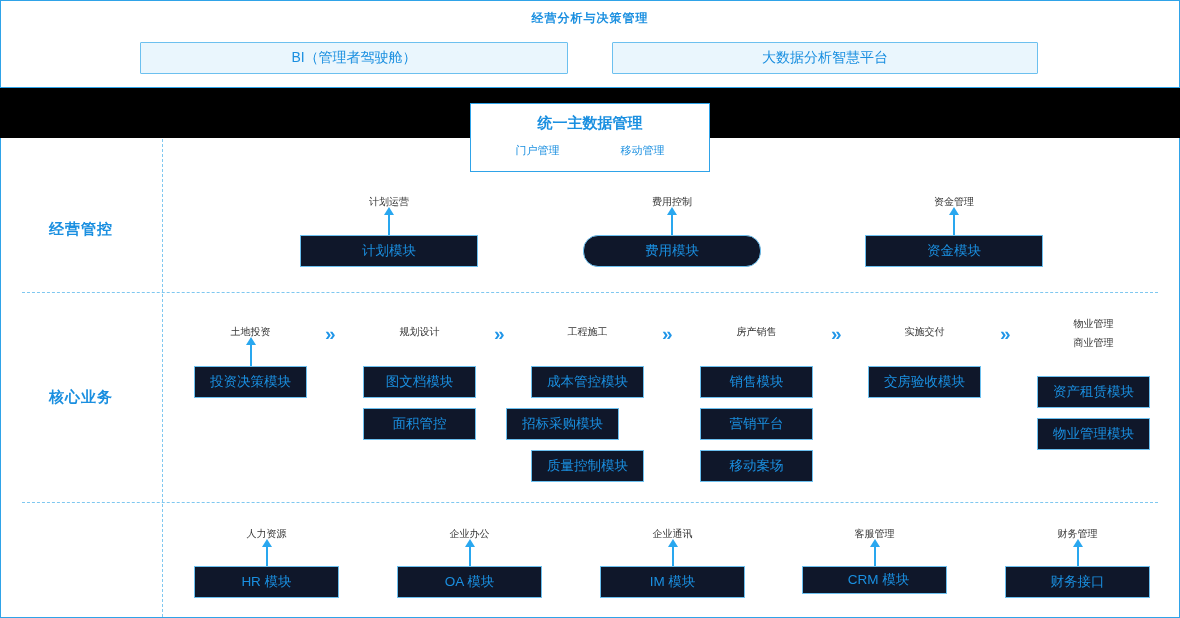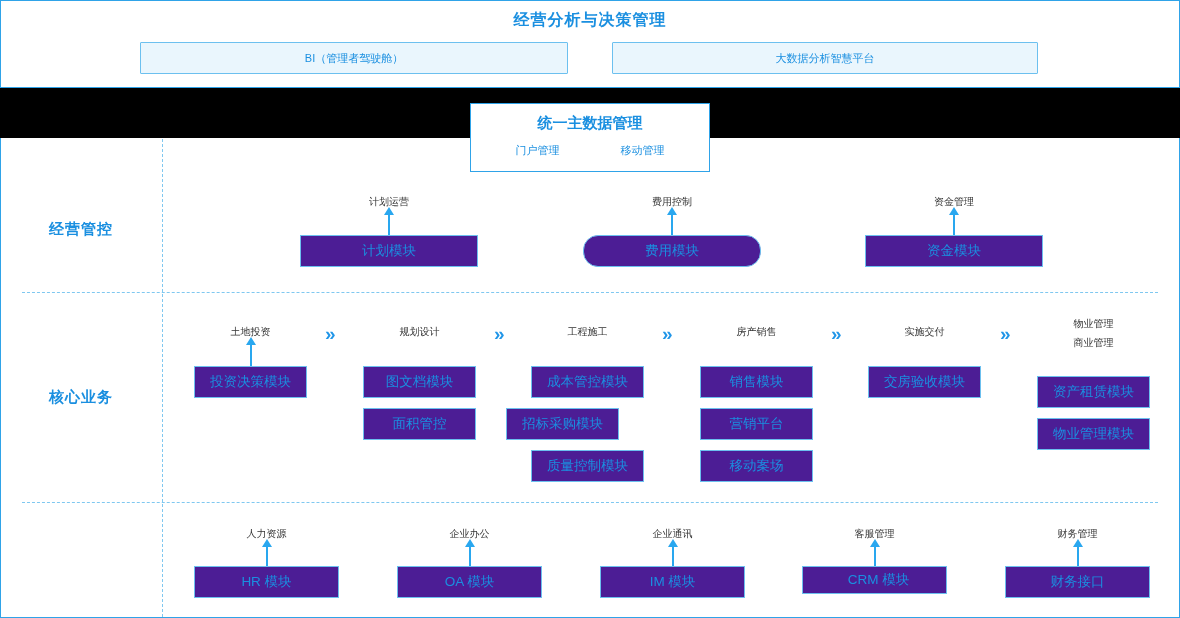--- a/index.html
+++ b/index.html
@@ -15,25 +15,25 @@
   .frame-top{position:absolute;left:0;top:0;width:1180px;height:88px;
     border:1px solid #2fa3e8;border-bottom:none;box-sizing:border-box;background:#fff;}
   .band{position:absolute;left:0;top:88px;width:1180px;height:50px;background:#000000;}
   .frame-bottom{position:absolute;left:0;top:138px;width:1180px;height:480px;
     border:1px solid #2fa3e8;border-top:none;box-sizing:border-box;background:#fff;}
   .band-line-top{position:absolute;left:0;top:87px;width:1180px;height:1px;background:#2fa3e8;}
   .band-line-bot{position:absolute;left:0;top:138px;width:1180px;height:1px;background:#2fa3e8;}
 
   
   .hdr-title{position:absolute;left:0;top:10px;width:1180px;text-align:center;
-    font-size:16px;font-weight:bold;color:#1a8fe0;letter-spacing:1px;}
+    font-size:12px;font-weight:bold;color:#1a8fe0;letter-spacing:1px;}
   .hdr-box{position:absolute;top:42px;height:32px;box-sizing:border-box;
     border:1px solid #6cc0ef;background:#eaf6fd;border-radius:1px;
     display:flex;align-items:center;justify-content:center;
-    font-size:11px;color:#1a8fe0;}
+    font-size:14px;color:#1a8fe0;}
   .hdr-box.a{left:140px;width:428px;}
   .hdr-box.b{left:612px;width:426px;}
 
   
   .mdm{position:absolute;left:470px;top:103px;width:240px;height:69px;
     background:#ffffff;border:1px solid #2fa3e8;box-sizing:border-box;z-index:5;}
   .mdm-title{margin-top:10px;text-align:center;font-size:15px;font-weight:bold;color:#1a8fe0;}
   .mdm-sub{display:flex;justify-content:space-around;margin-top:10px;padding:0 14px;}
   .mdm-sub span{font-size:11px;color:#1a8fe0;}
 
@@ -47,21 +47,21 @@
   .rowlabel{position:absolute;left:0;width:162px;text-align:center;
     font-size:15px;font-weight:bold;color:#1a8fe0;letter-spacing:1px;}
   .rowlabel.r1{top:220px;}
   .rowlabel.r2{top:388px;}
   .rowlabel.r3{top:550px;}
   .caption{font-size:10px;color:#333333;line-height:19px;text-align:center;white-space:nowrap;}
   .arrow{position:relative;width:2px;height:26px;background:#29a7ef;margin-top:6px;}
   .arrow::before{content:"";position:absolute;left:-4px;top:-7px;
     border-left:5px solid transparent;border-right:5px solid transparent;
     border-bottom:8px solid #29a7ef;}
-  .mbox{box-sizing:border-box;border:1px solid #6cc0ef;background:#4c1d95;
+  .mbox{box-sizing:border-box;border:1px solid #6cc0ef;background:#0f172a;
     display:flex;align-items:center;justify-content:center;
     font-size:13.5px;color:#1a8fe0;white-space:nowrap;}
   .chev{position:absolute;font-size:19px;color:#2196e8;font-weight:bold;
     line-height:1;letter-spacing:-3px;}
 </style>
 </head>
 <body>
 
 <div class="canvas">
 

